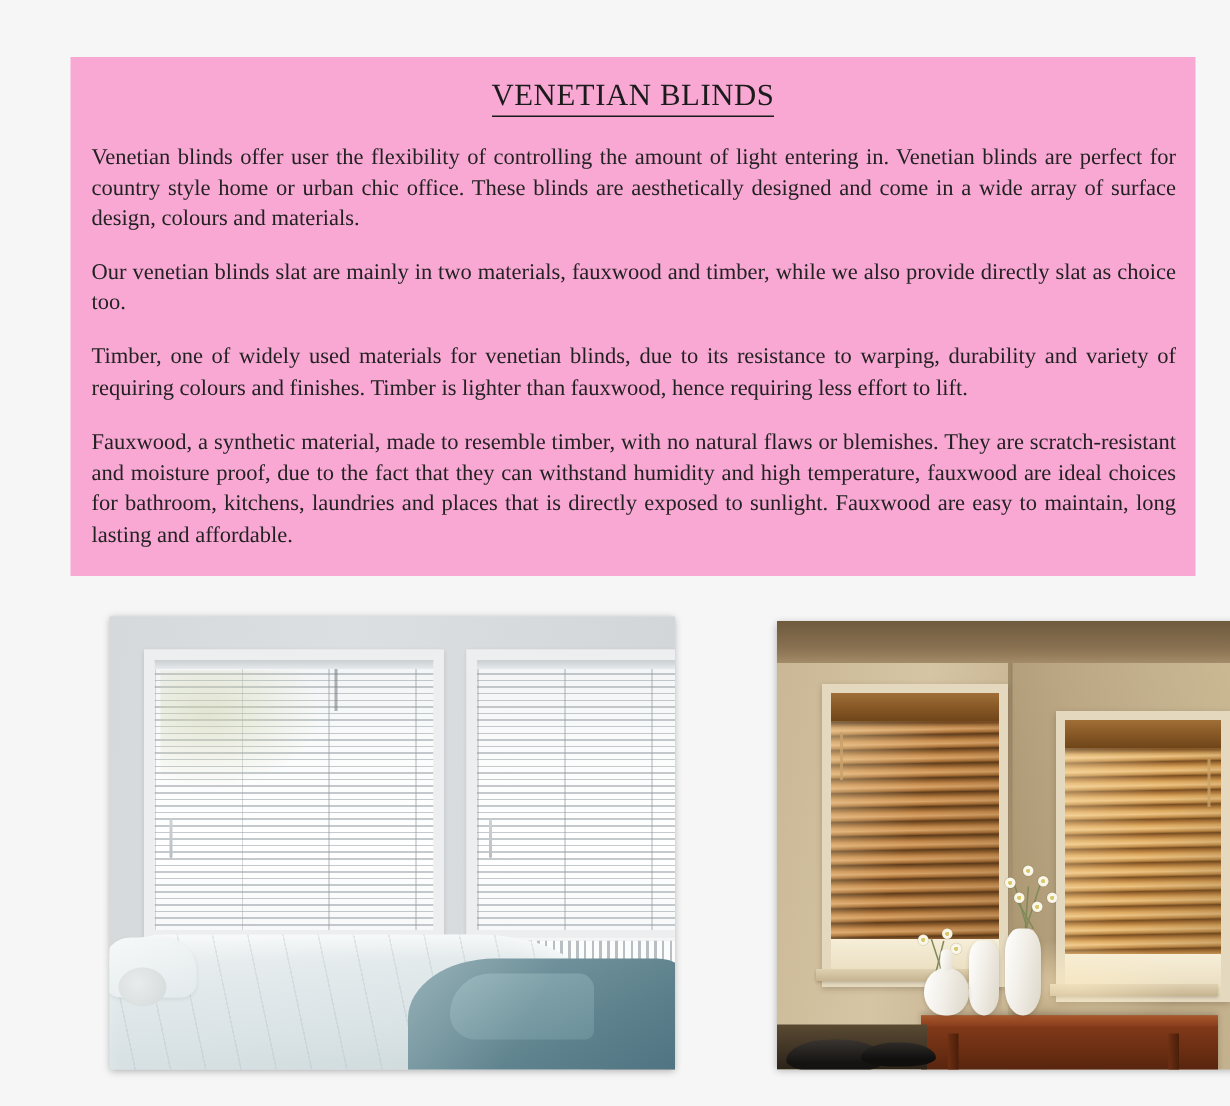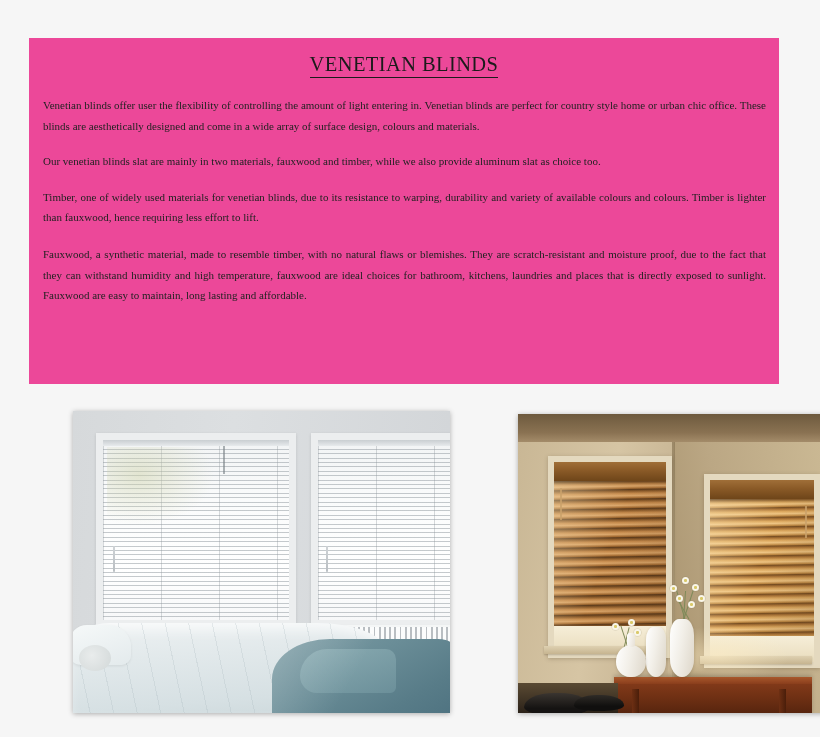--- a/index.html
+++ b/index.html
@@ -12,25 +12,25 @@
     height: 737px;
     background: #f6f6f6;
     font-family: "Liberation Serif", "DejaVu Serif", serif;
     overflow: hidden;
     position: relative;
   }
 
   
   #article-card {
     position: absolute;
-    left: 29px;
+    left: 47px;
     top: 38px;
     width: 750px;
     height: 346px;
-    background: #ec4899;
+    background: #f9a8d4;
     font-family: Liberation Serif, serif;
   }
 
   #page-title {
     text-align: center;
     font-size: 20.5px;
     letter-spacing: 0.4px;
     color: #1b1b1b;
     margin: 15px 0 0 0;
     font-weight: normal;
@@ -39,21 +39,21 @@
     border-bottom: 1.4px solid #1b1b1b;
     padding-bottom: 2px;
   }
 
   #article-body {
     padding: 0 13px 0 14px;
     margin-top: 19px;
   }
   .para {
     text-align: justify;
-    font-size: 11px;
+    font-size: 15px;
     line-height: 20.6px;
     color: #222222;
     margin: 0 0 15px 0;
     hyphens: none;
   }
   .para:last-child { margin-bottom: 0; margin-top: 16px; }
 
   
   .photo {
     position: absolute;
@@ -350,22 +350,22 @@
 <body>
 
 <div id="article-card">
 
   <h1 id="page-title">
     <span class="t-underline">VENETIAN BLINDS</span>
   </h1>
 
   <div id="article-body">
     <p class="para">Venetian blinds offer user the flexibility of controlling the amount of light entering in. Venetian blinds are perfect for country style home or urban chic office. These blinds are aesthetically designed and come in a wide array of surface design, colours and materials.</p>
-    <p class="para">Our venetian blinds slat are mainly in two materials, fauxwood and timber, while we also provide aluminum slat as choice too.</p>
-    <p class="para">Timber, one of widely used materials for venetian blinds, due to its resistance to warping, durability and variety of available colours and colours. Timber is lighter than fauxwood, hence requiring less effort to lift.</p>
+    <p class="para">Our venetian blinds slat are mainly in two materials, fauxwood and timber, while we also provide directly slat as choice too.</p>
+    <p class="para">Timber, one of widely used materials for venetian blinds, due to its resistance to warping, durability and variety of requiring colours and finishes. Timber is lighter than fauxwood, hence requiring less effort to lift.</p>
     <p class="para">Fauxwood, a synthetic material, made to resemble timber, with no natural flaws or blemishes. They are scratch-resistant and moisture proof, due to the fact that they can withstand humidity and high temperature, fauxwood are ideal choices for bathroom, kitchens, laundries and places that is directly exposed to sunlight. Fauxwood are easy to maintain, long lasting and affordable.</p>
   </div>
 
 </div>
 
 <figure class="photo" id="photo-white-blinds" aria-label="Bedroom with two windows fitted with white venetian blinds, radiators beneath and a bed with white and teal bedding">
   <div class="scene">
     <div class="wall-left"></div>
 
     <div class="win" id="win-a">

